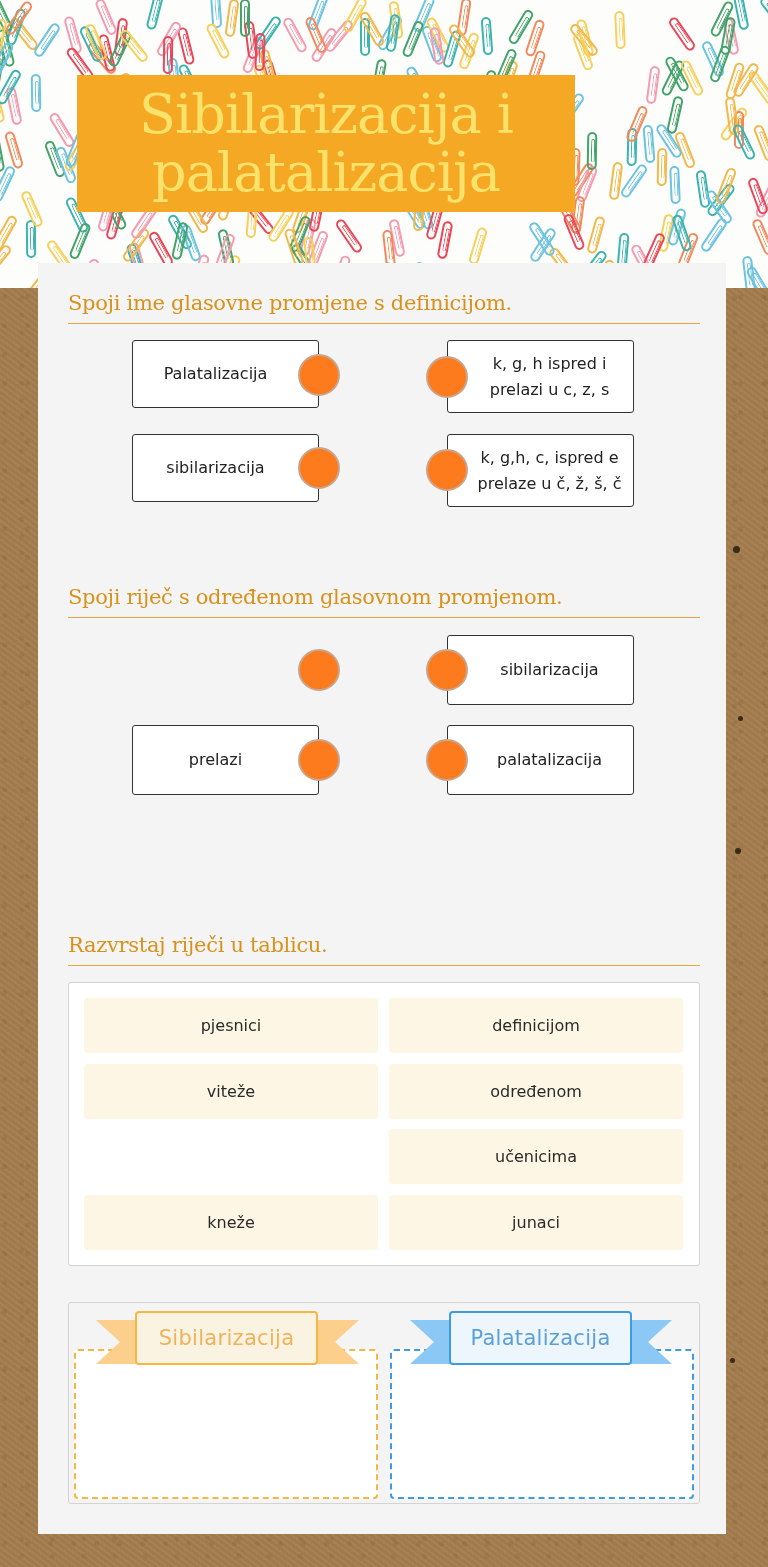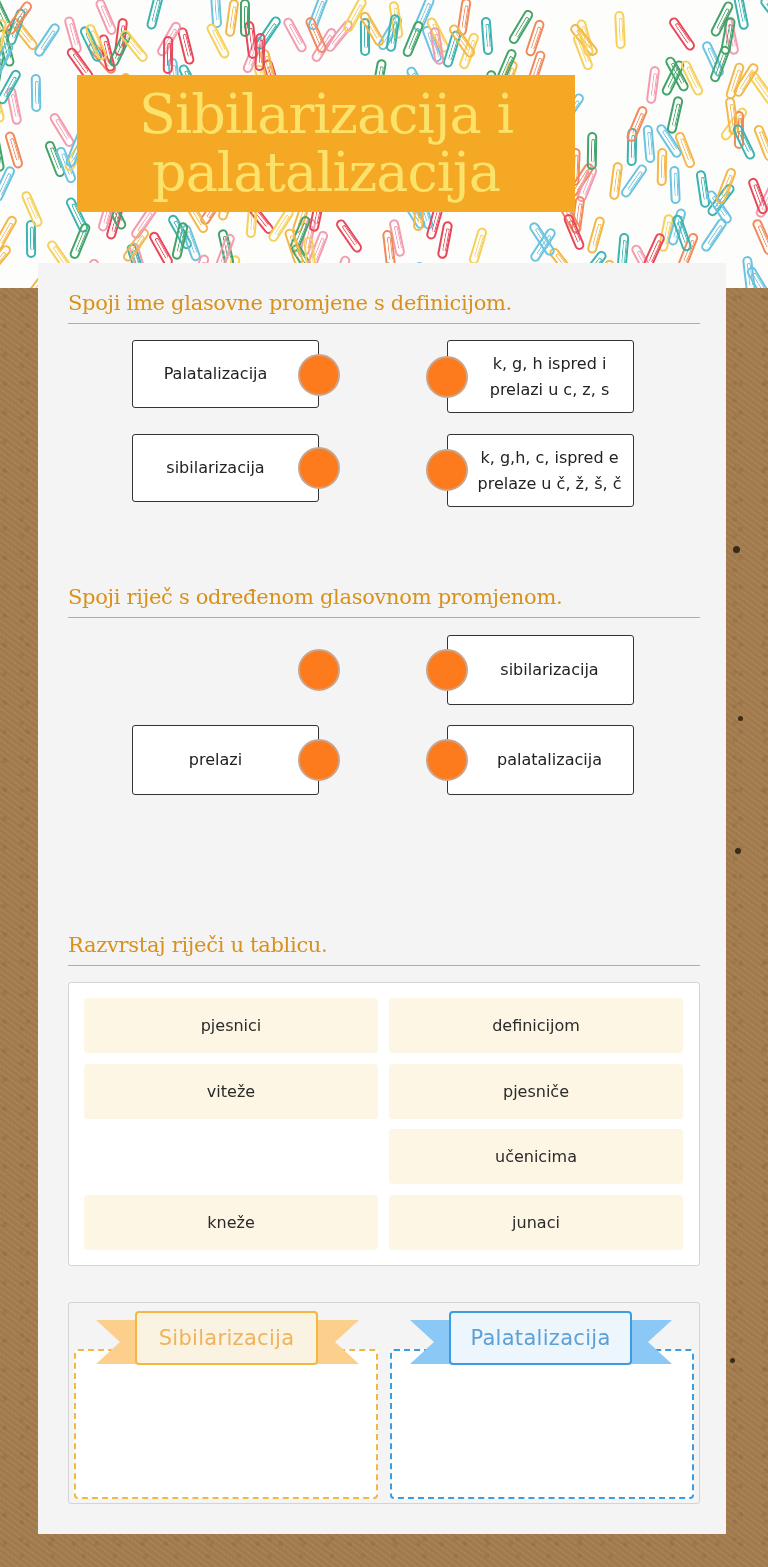--- a/index.html
+++ b/index.html
@@ -415,21 +415,21 @@
     <span>palatalizacija</span>
   </div>
   <div class="knob" style="left:388px;top:476px"></div>
 
   <div class="section-title" style="top:670px">Razvrstaj riječi u tablicu.</div>
 
   <div class="sort-panel">
     <div class="chip" style="left:15px;top:15px">pjesnici</div>
     <div class="chip" style="left:320px;top:15px">definicijom</div>
     <div class="chip" style="left:15px;top:81px">viteže</div>
-    <div class="chip" style="left:320px;top:81px">pjesniče</div>
+    <div class="chip" style="left:320px;top:81px">određenom</div>
     <div class="chip" style="left:320px;top:146px">učenicima</div>
     <div class="chip" style="left:15px;top:212px">kneže</div>
     <div class="chip" style="left:320px;top:212px">junaci</div>
   </div>
 
   <div class="bins">
 
     <div class="bin" style="left:5px;border-color:#f5b642"></div>
     <svg class="ribbon-wing" style="left:27px" viewBox="0 0 64 44">
       <polygon points="0,0 64,0 64,44 0,44 24,22" fill="#fcd08c"></polygon>

